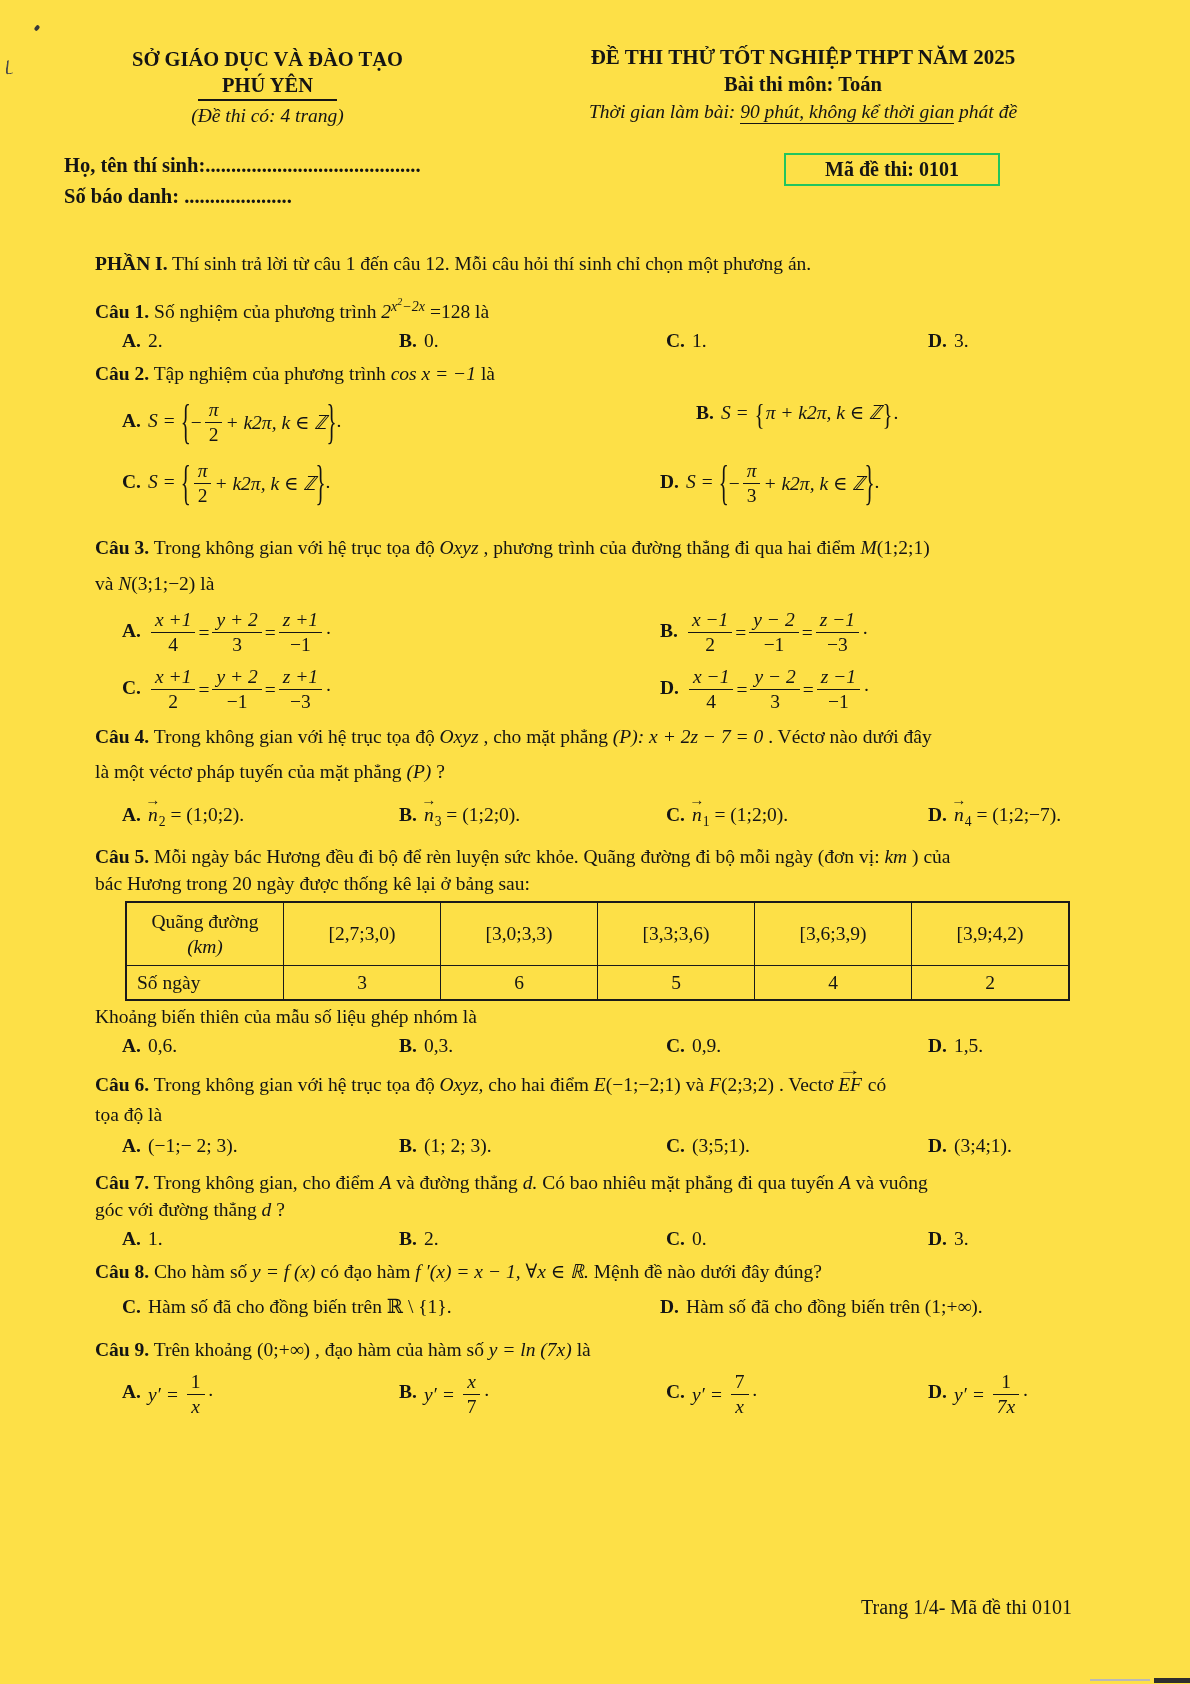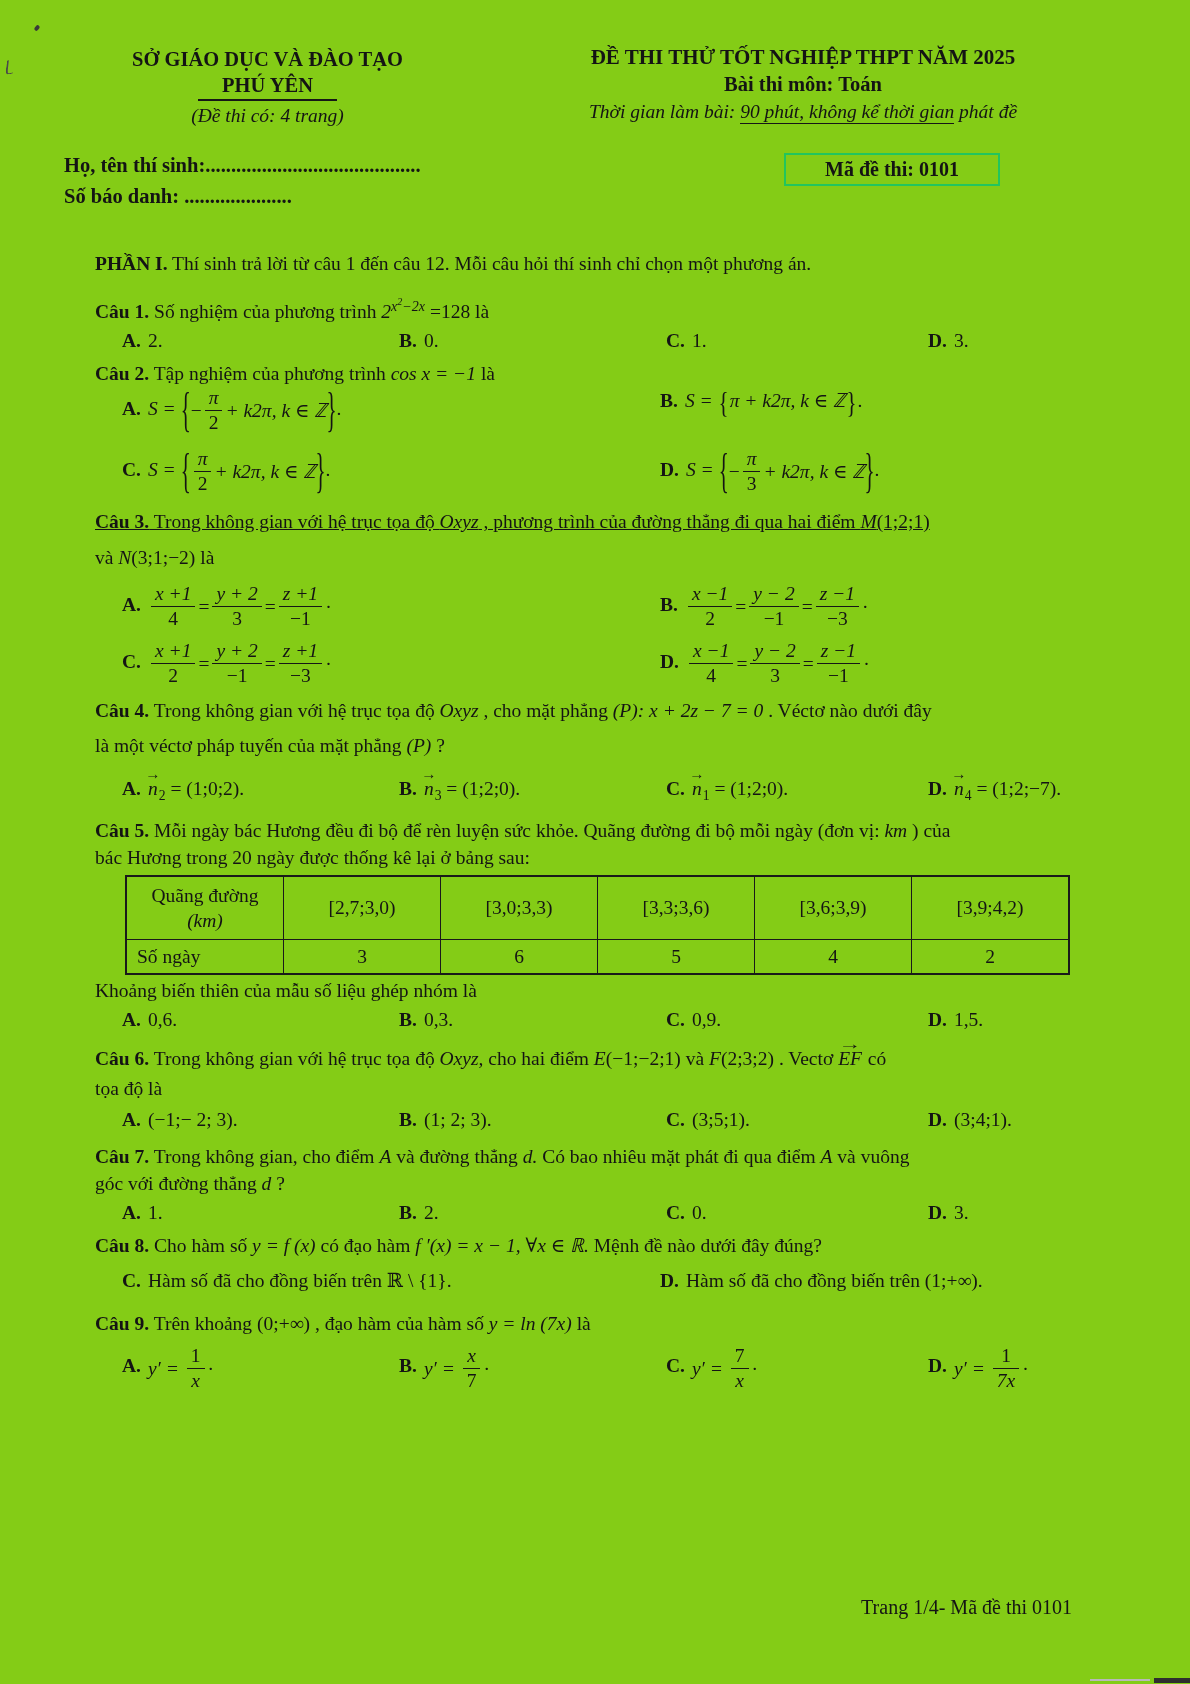--- a/index.html
+++ b/index.html
@@ -1,16 +1,16 @@
 <!DOCTYPE html>
 <html lang="vi"><head>
 <meta charset="utf-8">
 <style>
   html,body{margin:0;padding:0;background:#d8d8d8;}
-  .page{position:relative;width:1190px;height:1684px;margin:0 auto;background:#84cc16;
+  .page{position:relative;width:1190px;height:1684px;margin:0 auto;background:#fde047;
         color:#141414;font-family:"Liberation Serif","DejaVu Serif",serif;font-size:19.5px;
         line-height:27px;overflow:hidden;}
   .b{font-weight:bold;}
   .it{font-style:italic;}
   
   .h-left{position:absolute;left:80px;top:46px;width:375px;text-align:center;}
   .h-left .l1{font-weight:bold;font-size:20.5px;line-height:26px;}
   .h-left .l2{display:inline-block;font-weight:bold;font-size:20.5px;line-height:26px;
               border-bottom:2px solid #161616;padding:0 24px 1px;}
   .h-left .l3{font-style:italic;font-size:19.5px;line-height:26px;margin-top:2px;}
@@ -101,30 +101,30 @@
     <div class="row4">
       <span><span class="ol">A.</span><span>2.</span></span>
       <span><span class="ol">B.</span><span>0.</span></span>
       <span><span class="ol">C.</span><span>1.</span></span>
       <span><span class="ol">D.</span><span>3.</span></span>
     </div>
 
     <div class="q">
       <span class="b">Câu 2.</span><span> Tập nghiệm của phương trình </span><span class="it">cos x = −1</span><span> là</span>
     </div>
-    <div class="row2" style="margin-top:0;">
+    <div class="row2" style="margin-top:12px;gap:36px;">
       <span><span class="ol">A.</span><span class="it">S =</span> <span class="bbw"><span class="bb">{</span></span><span class="mid">−</span><span class="fr"><span class="n it">π</span><span class="d">2</span></span><span class="mid it">+ k2π, k ∈ ℤ</span><span class="bbw"><span class="bb">}</span></span><span>.</span></span>
       <span><span class="ol">B.</span><span class="it">S =</span> <span class="bs">{</span><span class="it">π + k2π, k ∈ ℤ</span><span class="bs">}</span><span>.</span></span>
     </div>
     <div class="row2" style="margin-top:14px;">
       <span><span class="ol">C.</span><span class="it">S =</span> <span class="bbw"><span class="bb">{</span></span><span class="mid"></span><span class="fr"><span class="n it">π</span><span class="d">2</span></span><span class="mid it">+ k2π, k ∈ ℤ</span><span class="bbw"><span class="bb">}</span></span><span>.</span></span>
       <span><span class="ol">D.</span><span class="it">S =</span> <span class="bbw"><span class="bb">{</span></span><span class="mid">−</span><span class="fr"><span class="n it">π</span><span class="d">3</span></span><span class="mid it">+ k2π, k ∈ ℤ</span><span class="bbw"><span class="bb">}</span></span><span>.</span></span>
     </div>
 
-    <div class="q" style="margin-top:14px;text-decoration:underline;">
+    <div class="q" style="margin-top:28px;">
       <span class="b">Câu 3.</span><span> Trong không gian với hệ trục tọa độ </span><span class="it">Oxyz</span><span> , phương trình của đường thẳng đi qua hai điểm </span><span class="it">M</span><span>(1;2;1)</span>
     </div>
     <div style="margin-top:9px;">
       <span>và </span><span class="it">N</span><span>(3;1;−2)</span><span> là</span>
     </div>
     <div class="row2" style="margin-top:12px;">
       <span><span class="ol">A.</span><span class="fr"><span class="n it">x +1</span><span class="d">4</span></span><span class="mid">=</span><span class="fr"><span class="n it">y + 2</span><span class="d">3</span></span><span class="mid">=</span><span class="fr"><span class="n it">z +1</span><span class="d">−1</span></span><span class="mid">·</span></span>
       <span><span class="ol">B.</span><span class="fr"><span class="n it">x −1</span><span class="d">2</span></span><span class="mid">=</span><span class="fr"><span class="n it">y − 2</span><span class="d">−1</span></span><span class="mid">=</span><span class="fr"><span class="n it">z −1</span><span class="d">−3</span></span><span class="mid">·</span></span>
     </div>
     <div class="row2" style="margin-top:10px;">
@@ -182,21 +182,21 @@
     </div>
     <div style="margin-top:3px;">tọa độ là</div>
     <div class="row4" style="margin-top:4px;">
       <span><span class="ol">A.</span><span>(−1;− 2; 3).</span></span>
       <span><span class="ol">B.</span><span>(1; 2; 3).</span></span>
       <span><span class="ol">C.</span><span>(3;5;1).</span></span>
       <span><span class="ol">D.</span><span>(3;4;1).</span></span>
     </div>
 
     <div class="q" style="margin-top:10px;">
-      <span class="b">Câu 7.</span><span> Trong không gian, cho điểm </span><span class="it">A</span><span> và đường thẳng </span><span class="it">d.</span><span> Có bao nhiêu mặt phát đi qua điểm </span><span class="it">A</span><span> và vuông</span>
+      <span class="b">Câu 7.</span><span> Trong không gian, cho điểm </span><span class="it">A</span><span> và đường thẳng </span><span class="it">d.</span><span> Có bao nhiêu mặt phẳng đi qua tuyến </span><span class="it">A</span><span> và vuông</span>
     </div>
     <div>
       <span>góc với đường thẳng </span><span class="it">d</span><span> ?</span>
     </div>
     <div class="row4">
       <span><span class="ol">A.</span><span>1.</span></span>
       <span><span class="ol">B.</span><span>2.</span></span>
       <span><span class="ol">C.</span><span>0.</span></span>
       <span><span class="ol">D.</span><span>3.</span></span>
     </div>

